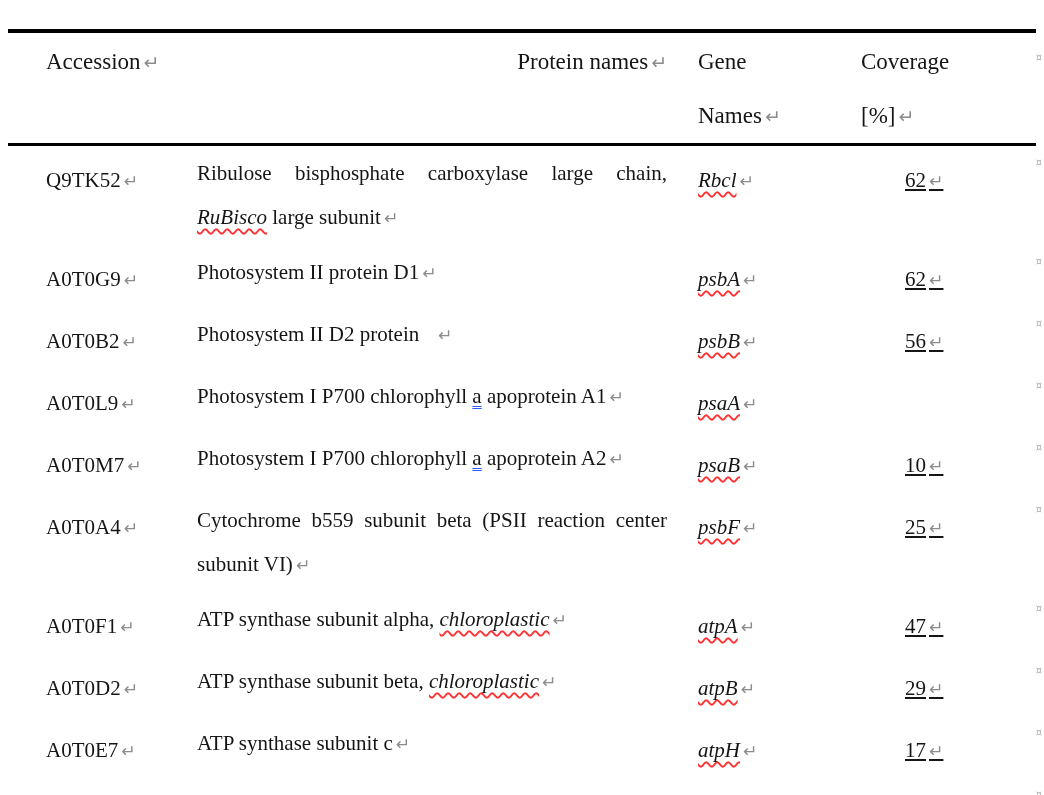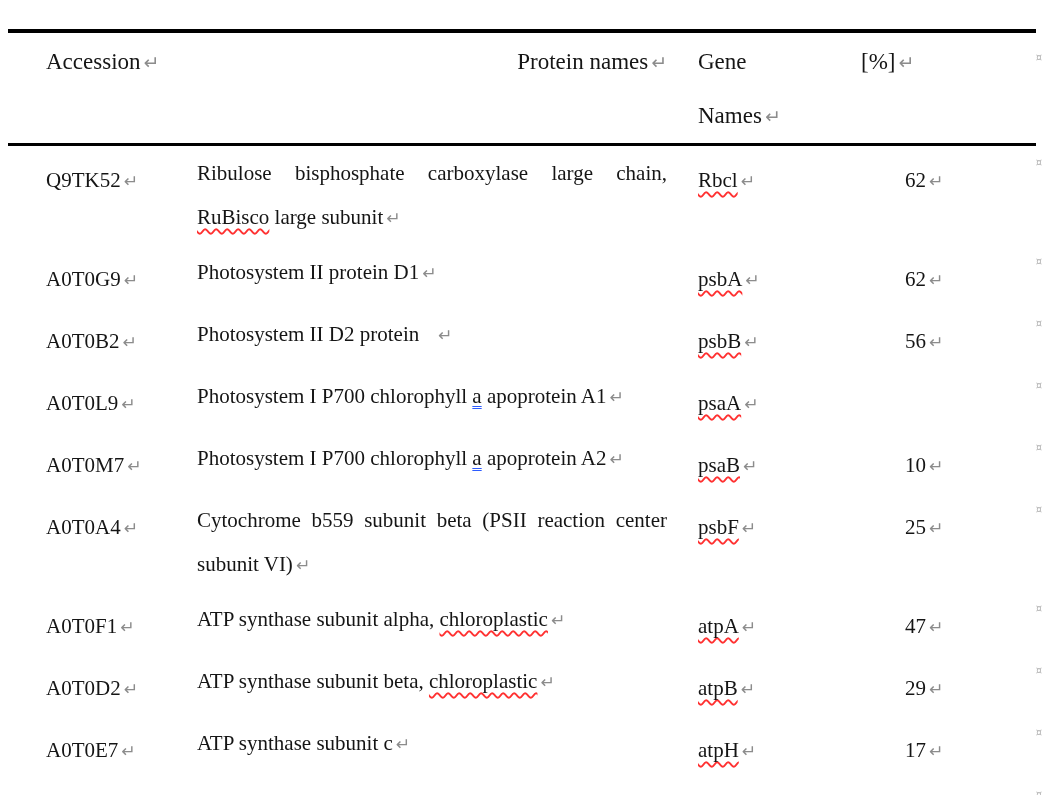--- a/index.html
+++ b/index.html
@@ -19,31 +19,32 @@
   .col-acc{width:189px;box-sizing:border-box;padding-left:38px;}
   .col-prot{width:478px;box-sizing:border-box;padding-right:8px;}
   .col-gene{width:163px;box-sizing:border-box;padding-left:23px;}
   .col-cov{width:180px;box-sizing:border-box;padding-left:23px;}
   .center{text-align:right;}
   
   .body-row{display:flex;position:relative;font-size:21px;line-height:44px;
     padding-top:5px;padding-bottom:5px;}
   .cell-prot{text-align:justify;}
   .shift{padding-top:7px;}
-  .cov-val{padding-left:44px;}
+  .cov-val{padding-left:44px;text-decoration:underline;}
   
   .brk{color:#8c8c8c;font-family:"DejaVu Sans",sans-serif;font-size:0.82em;margin-left:3px;}
   .rowend{position:absolute;right:-6px;top:12px;color:#b3b3b3;
     font-family:"DejaVu Sans",sans-serif;font-size:10px;line-height:10px;}
   .header-row .rowend{top:20px;}
   
   .misspell{
     text-decoration-line:underline;text-decoration-style:wavy;
     text-decoration-color:#ff3131;text-decoration-thickness:1.5px;
     text-underline-offset:4px;
+    font-style:italic;
   }
   .grammar{
     text-decoration-line:underline;text-decoration-style:double;
     text-decoration-color:#2d5cff;text-decoration-thickness:1px;
     text-underline-offset:3px;
   }
 </style>
 </head>
 <body>
 
@@ -59,20 +60,21 @@
       </div>
       <div class="hcell col-prot center">
         <div class="hline"><span>Protein names</span><span class="brk">↵</span></div>
         <div class="hline"></div>
       </div>
       <div class="hcell col-gene">
         <div class="hline"><span>Gene</span></div>
         <div class="hline"><span>Names</span><span class="brk">↵</span></div>
       </div>
       <div class="hcell col-cov">
+        <div class="hline"><span>Coverage</span></div>
         <div class="hline"><span>[%]</span><span class="brk">↵</span></div>
       </div>
       <span class="rowend">¤</span>
     </div>
 
     <div class="rule rule-mid"></div>
 
     <div id="rows">
   <div class="body-row">
     <div class="col-acc shift">

